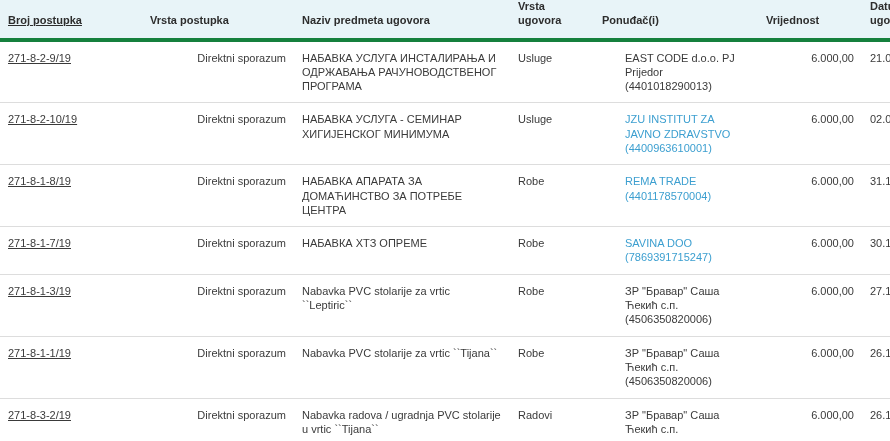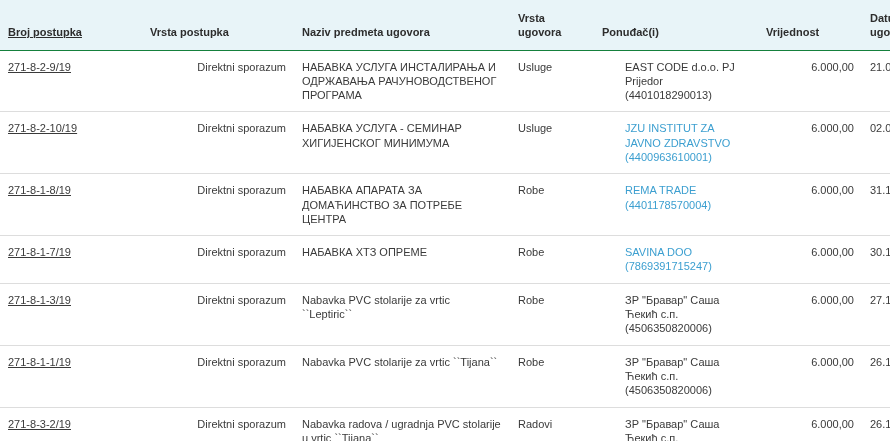--- a/index.html
+++ b/index.html
@@ -25,35 +25,35 @@
     width: 890px;
     table-layout: fixed;
   }
   table.contracts thead th {
     background: #e8f4f8;
     color: #2d2d2d;
     font-weight: bold;
     font-size: 11px;
     text-align: left;
     vertical-align: bottom;
-    padding: 12px 8px 10px 8px;
+    padding: 0 8px 10px 8px;
     line-height: 1.25;
     border: none;
   }
   table.contracts tbody td {
     padding: 9px 8px 9px 8px;
     vertical-align: top;
     line-height: 1.3;
     border-top: 1px solid #dddddd;
     font-size: 11px;
     color: #3a3a3a;
     word-wrap: break-word;
   }
   table.contracts tbody tr:first-child td {
-    border-top: 1px solid #15803d;
+    border-top: 4px solid #15803d;
   }
   .col-broj { width: 126px; text-decoration: underline; }
   .col-vrsta-post { width: 136px; text-align: right; }
   .col-naziv { width: 200px; margin-left: 38px; }
   .col-vrsta-ug { width: 68px; }
   .col-ponudjac { width: 148px; }
   .col-vrijednost { width: 88px; text-align: right; }
   .col-datum { width: 96px; }
   th.col-vrijednost { text-align: right; }
   td.num { text-align: right; white-space: nowrap; }

